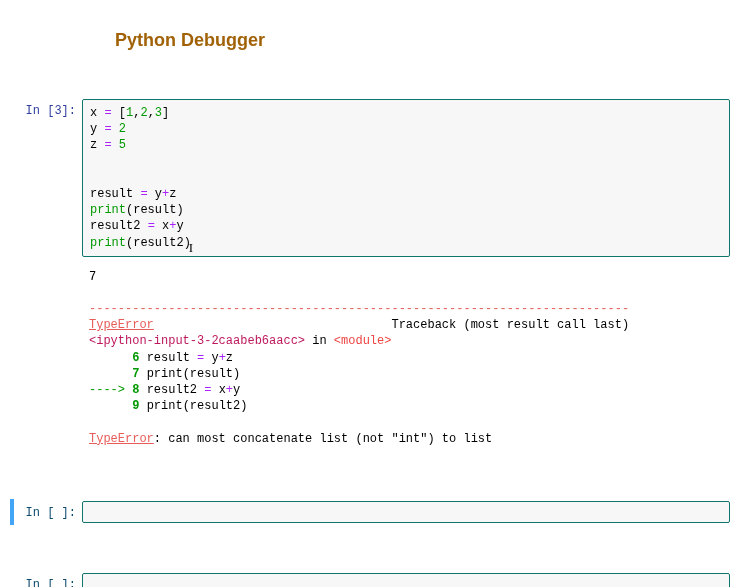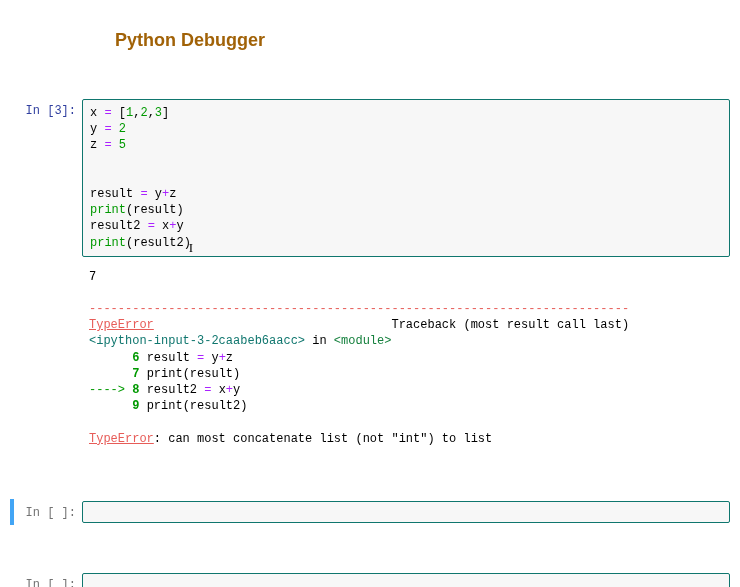--- a/index.html
+++ b/index.html
@@ -32,21 +32,21 @@
     .prompt {
       width: 72px;
       min-width: 72px;
       text-align: right;
       padding: 5px 6px 0 0;
       font-family: Menlo, Monaco, Consolas, "Courier New", monospace;
       font-size: 12px;
       line-height: 1.3;
       color: #303F9F;
     }
-    .prompt.empty { color: #737373; }
+    .prompt.empty { color: #0c4a6e; }
     .input-area {
       flex: 1;
       background: #f7f7f7;
       border: 1px solid #0f766e;
       border-radius: 2px;
       padding: 5px 7px;
       font-family: Menlo, Monaco, Consolas, "Courier New", monospace;
       font-size: 12px;
       line-height: 1.35;
       white-space: pre;
@@ -72,22 +72,22 @@
     }
     
     .s-var { color: #000; }
     .s-op { color: #AA22FF; }
     .s-num { color: #009900; }
     .s-func { color: #009900; }
     .s-punc { color: #000; }
     .s-err { color: #E75C58; text-decoration: underline; }
     .s-sep { color: #E75C58; }
     .s-trace { color: #000; }
-    .s-file { color: #0f766e; }
-    .s-mod { color: #15803d; }
+    .s-file { color: #be185d; }
+    .s-mod { color: #ef4444; }
     .s-keyword { color: #009900; font-weight: bold; }
     .s-arrow { color: #009900; }
     .cursor {
       display: inline-block;
       width: 1px;
       height: 12px;
       vertical-align: text-bottom;
       position: relative;
     }
     .cursor::after {

